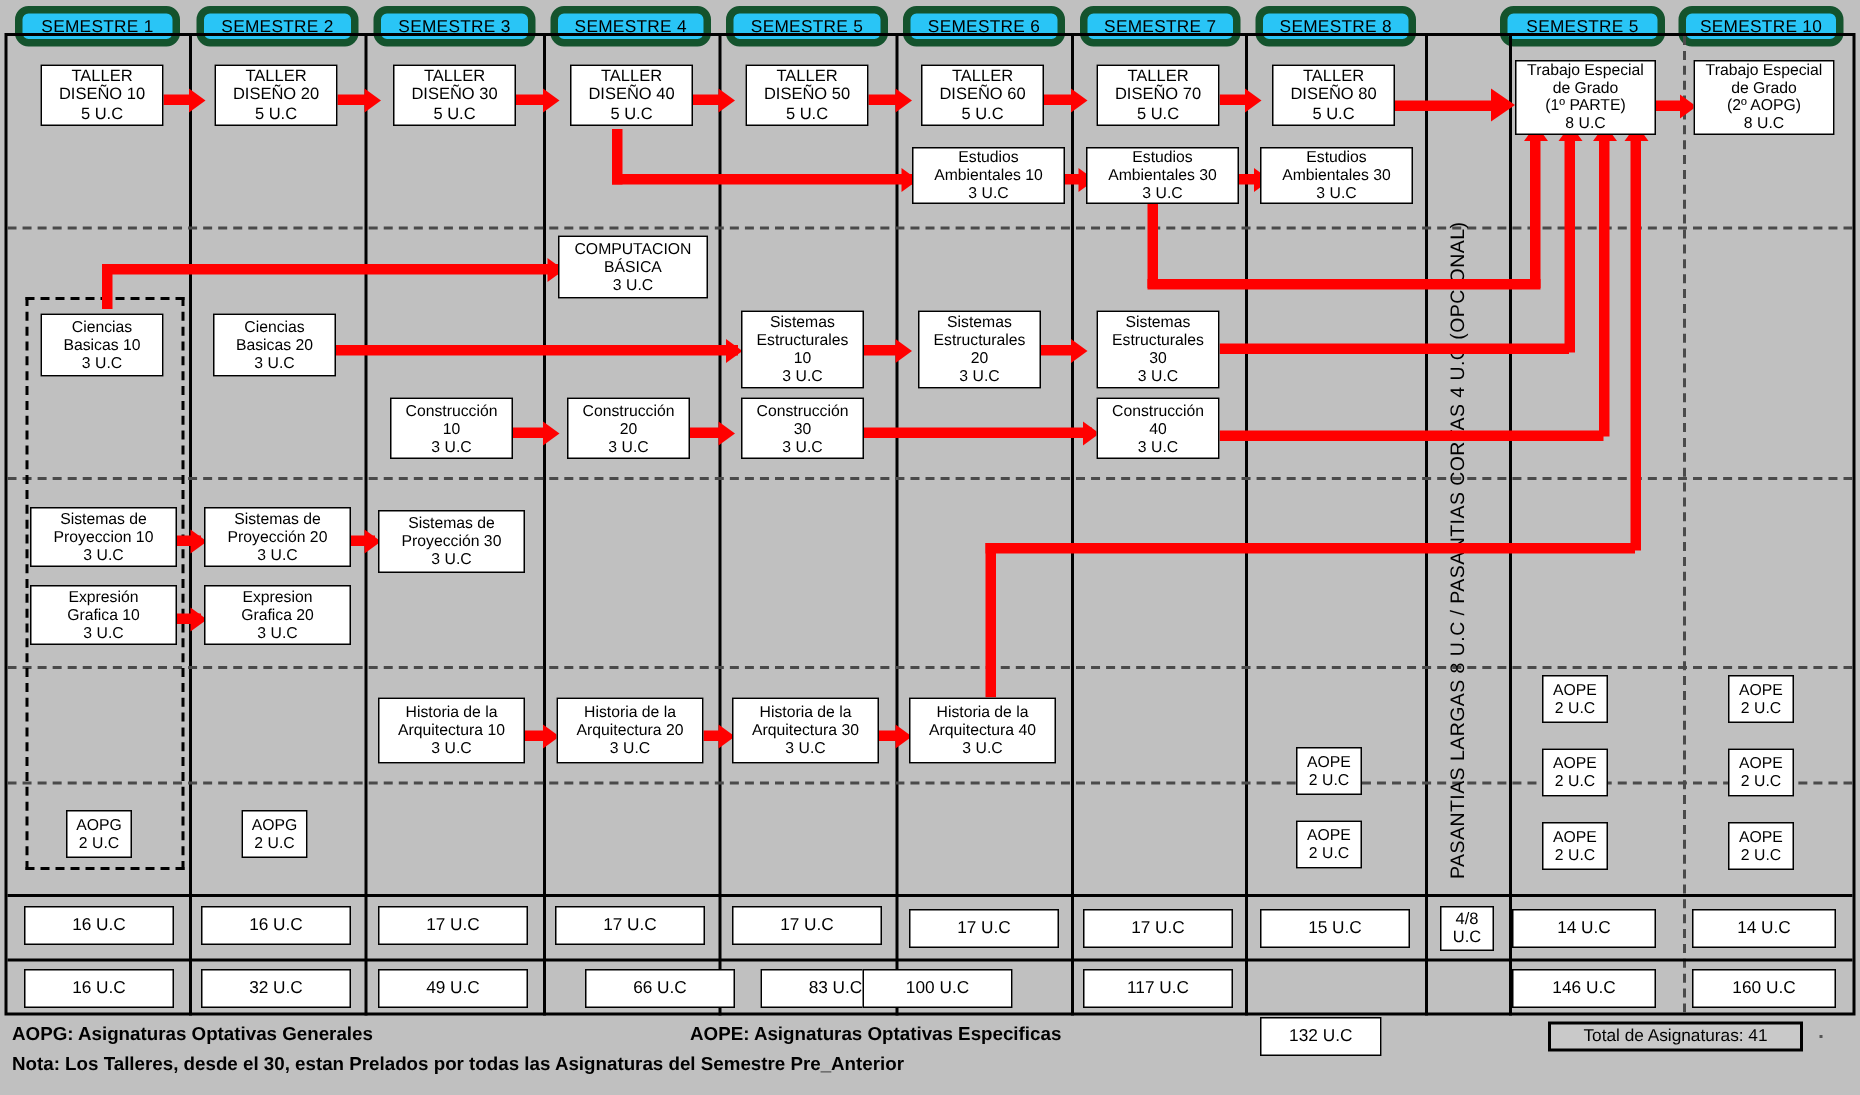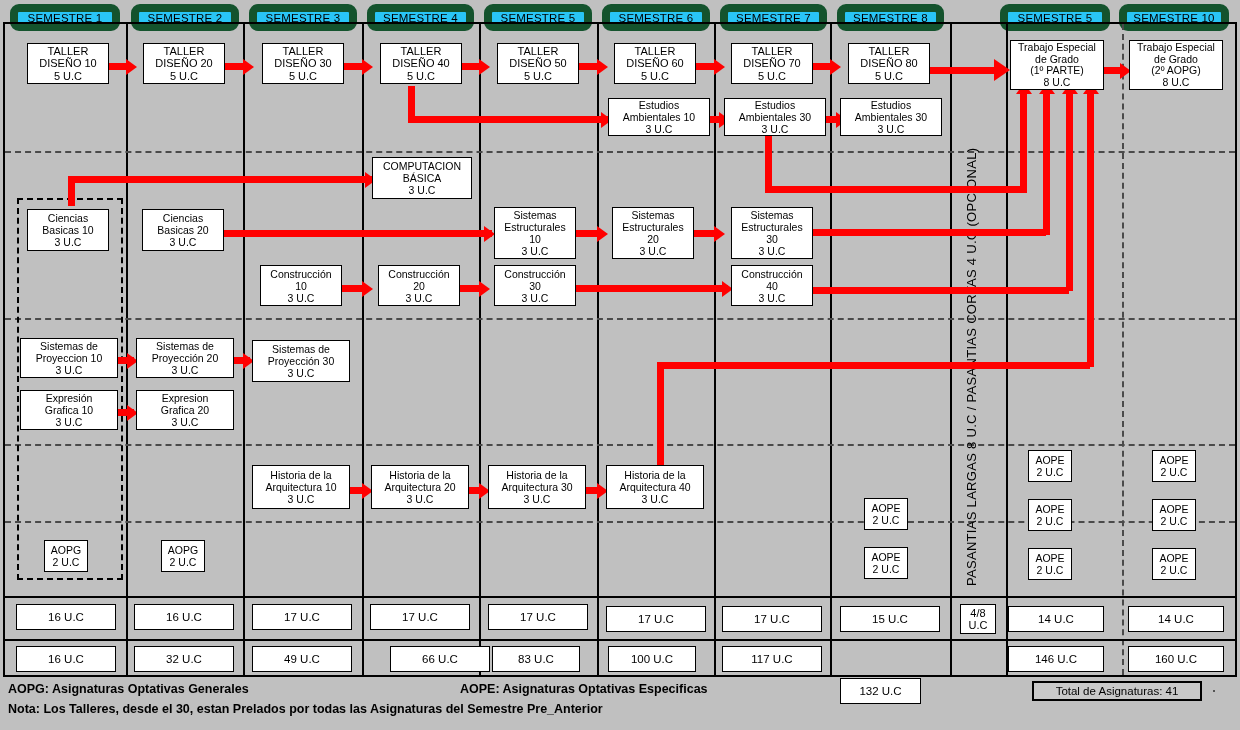--- a/index.html
+++ b/index.html
@@ -7,21 +7,21 @@
   #root{position:relative;width:1240px;height:730px;background:#c0c0c0;overflow:hidden;}
 
   
   .frame{position:absolute;left:3px;top:22px;width:1234px;height:655px;border:2px solid #000;box-sizing:border-box;}
   .vdiv{position:absolute;top:0;width:2px;background:#000;}
   .hsolid{position:absolute;left:0;height:2px;background:#000;}
   .hdash{position:absolute;border-top:2px dashed #4a4a4a;height:0;}
   .vdash{position:absolute;border-left:2px dashed #4a4a4a;width:0;}
 
   
-  .sem{position:absolute;top:4px;height:27px;background:#29c5f6;border:8px solid #14532d;
+  .sem{position:absolute;top:4px;height:27px;background:#29c5f6;border:5px solid #14532d;
        border-radius:9px;box-sizing:border-box;display:flex;align-items:center;
        justify-content:center;font-size:11.5px;color:#000;letter-spacing:.2px;}
 
   
   .box{position:absolute;background:#fff;border:1px solid #000;box-sizing:border-box;
        display:flex;flex-direction:column;align-items:center;justify-content:center;
        font-size:11px;line-height:12.5px;color:#000;text-align:center;z-index:6;}
   .box.sm{font-size:10.5px;line-height:12px;justify-content:center;}
   .box.tiny{font-size:10.5px;line-height:11.5px;}
   .box span{display:block;white-space:nowrap;}
@@ -426,22 +426,22 @@
     <span>4/8</span>
     <span>U.C</span>
     </div>
   <div class="tot" style="left:1008px;top:606px;width:96px;height:26px;">14 U.C</div>
   <div class="tot" style="left:1128px;top:606px;width:96px;height:26px;">14 U.C</div>
 
   <div class="tot" style="left:16px;top:646px;width:100px;height:26px;">16 U.C</div>
   <div class="tot" style="left:134px;top:646px;width:100px;height:26px;">32 U.C</div>
   <div class="tot" style="left:252px;top:646px;width:100px;height:26px;">49 U.C</div>
   <div class="tot" style="left:370px;top:646px;width:100px;height:26px;margin-left:20px;">66 U.C</div>
-  <div class="tot" style="left:492px;top:646px;width:88px;height:26px;">83 U.C</div>
-  <div class="tot" style="left:608px;top:646px;width:88px;height:26px;">100 U.C</div>
+  <div class="tot" style="left:507px;top:646px;width:100px;height:26px;">83 U.C</div>
+  <div class="tot" style="left:575px;top:646px;width:100px;height:26px;">100 U.C</div>
   <div class="tot" style="left:722px;top:646px;width:100px;height:26px;">117 U.C</div>
   <div class="tot" style="left:840px;top:678px;width:81px;height:26px;">132 U.C</div>
   <div class="tot" style="left:1008px;top:646px;width:96px;height:26px;">146 U.C</div>
   <div class="tot" style="left:1128px;top:646px;width:96px;height:26px;">160 U.C</div>
 
   <div class="foot" style="left:8px;top:682px;">AOPG: Asignaturas Optativas Generales</div>
   <div class="foot" style="left:460px;top:682px;">AOPE: Asignaturas Optativas Especificas</div>
   <div class="foot" style="left:8px;top:702px;">Nota: Los Talleres, desde el 30, estan Prelados por todas las Asignaturas del Semestre Pre_Anterior</div>
   <div class="totalbox" style="left:1032px;top:681px;width:170px;height:20px;">Total de Asignaturas: 41</div>
 

